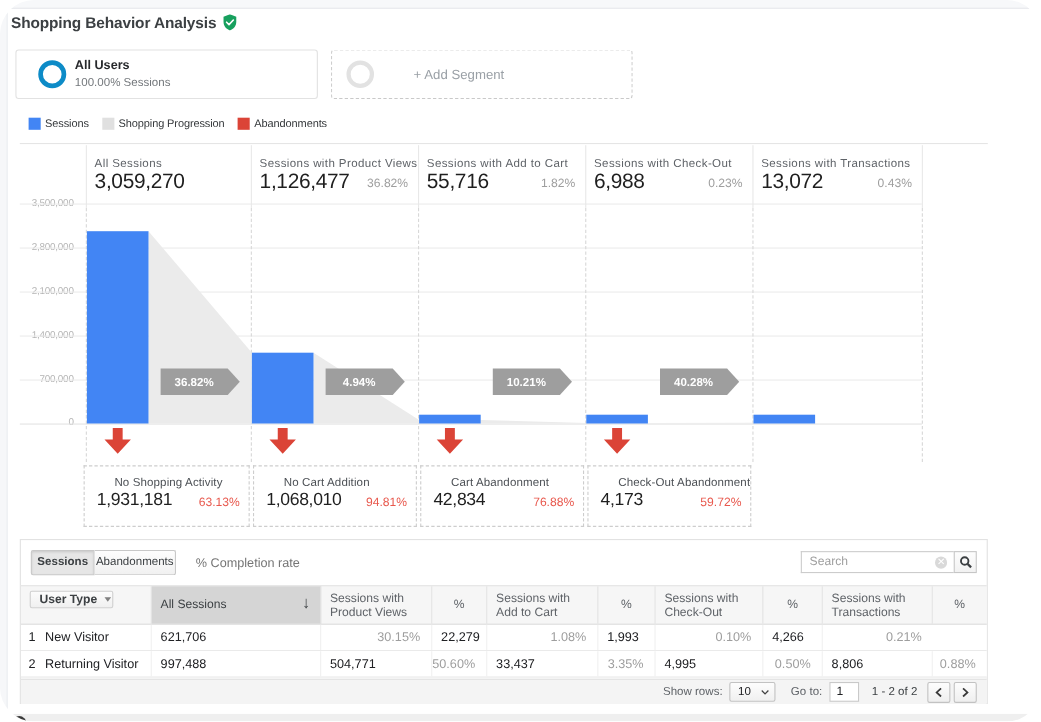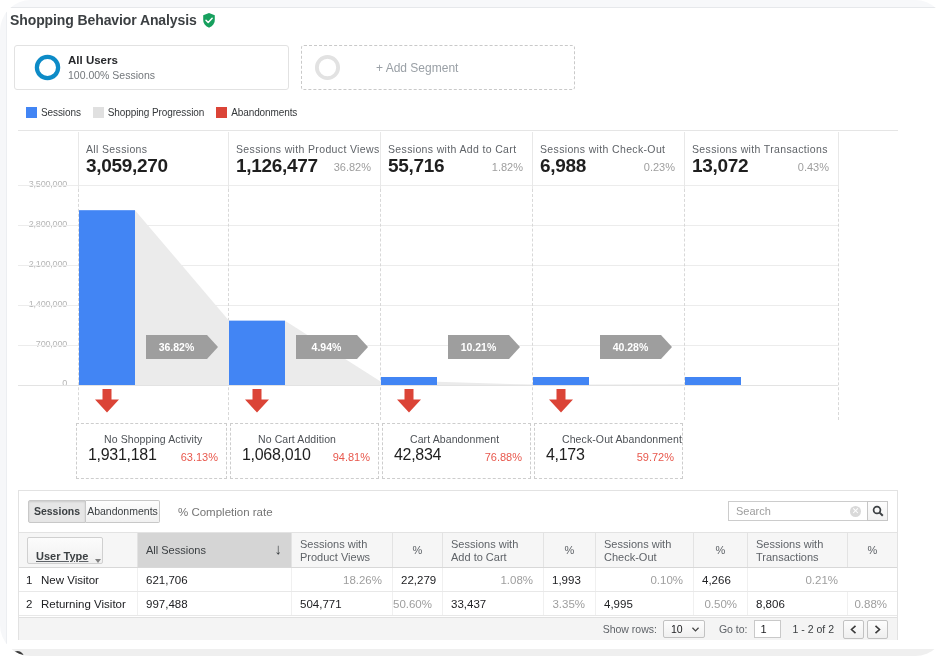--- a/index.html
+++ b/index.html
@@ -41,21 +41,21 @@
   
   #funnel { position:absolute; left:18px; top:130px; width:880px; height:348px;
     border-top:1px solid #e5e5e5; }
   .ytick { position:absolute; width:49px; text-align:right; font-size:9px; letter-spacing:-0.2px; color:#b5b5b5; line-height:10px; }
   .gridline { position:absolute; left:0; width:820px; height:1px; background:#ececec; }
   .gridline.base { background:#e3e3e3; }
   .colsep-solid { position:absolute; top:1px; width:1px; height:57px; background:#e8e8e8; }
   .colsep-dash { position:absolute; top:58px; width:0px; height:231px; border-left:1px dashed #d8d8d8; }
   .stage-card { position:absolute; top:1px; height:57px; }
   .stage-label { position:absolute; left:8px; top:11px; font-size:10.5px; letter-spacing:0.35px; color:#5f6368; white-space:nowrap; }
-  .stage-value { position:absolute; left:8px; top:23px; font-size:19px; color:#1f1f1f; letter-spacing:-0.3px;font-weight:bold; }
+  .stage-value { position:absolute; left:8px; top:23px; font-size:19px; color:#1f1f1f; letter-spacing:-0.3px; }
   .stage-pct { position:absolute; right:9px; top:29px; font-size:11px; color:#9e9e9e; }
   #funnel-svg { position:absolute; left:0; top:0; width:880px; height:348px; }
   .aband-box { position:absolute; top:292px; height:56px; border:1px dashed #cdcdcd; background:#fff; }
   .aband-label { position:absolute; left:11px; top:9px; font-size:10.5px; letter-spacing:0.1px; color:#4d5156; white-space:nowrap;padding-left:16px; }
   .aband-value { position:absolute; left:11px; top:22px; font-size:16px; letter-spacing:-0.3px; color:#1f1f1f; }
   .aband-pct { position:absolute; right:8px; top:27px; font-size:11px; color:#e8584d; }
 
   
   #table-card { position:absolute; left:18px; top:490px; width:880px; height:150px;
     border:1px solid #e2e2e2; background:#fff; }
@@ -78,22 +78,22 @@
 
   .grid-table { position:absolute; left:0; top:41px; width:878px; }
   .thead { display:grid; grid-template-columns:119px 154px 101px 50px 101px 52px 98px 54px 100px 49px;
     height:36px; background:#f6f6f6; border-top:1px solid #e3e3e3; border-bottom:1px solid #d8d8d8; }
   .th { position:relative; border-right:1px solid #e3e3e3; font-size:11px; color:#5f6368;
     padding:5px 6px 0 8px; line-height:13px; }
   .th:last-child { border-right:none; }
   .th.center { display:flex; align-items:center; justify-content:center; padding:0; }
   .th.sorted { background:#d5d5d5; color:#3c4043; display:flex; align-items:center; padding-top:0; }
   .sort-arrow { position:absolute; right:9px; top:9px; font-size:15px; color:#3c4043; }
-  .user-type-btn { position:absolute; left:8px; top:4px; width:76px; height:27px; white-space:nowrap; border:1px solid #d0d0d0;
-    border-radius:2px; background:linear-gradient(#fcfcfc,#f0f0f0); display:flex; align-items:flex-end; cursor:pointer;text-decoration:underline; }
+  .user-type-btn { position:absolute; left:8px; top:4px; width:76px; height:16px; white-space:nowrap; border:1px solid #d0d0d0;
+    border-radius:2px; background:linear-gradient(#fcfcfc,#f0f0f0); display:flex; align-items:center; cursor:pointer; }
   .user-type-btn .ut-label { margin-left:8px; font-size:11px; font-weight:bold; color:#3c4043; }
   .user-type-btn .caret { margin-left:7px; width:0; height:0; border-left:3.5px solid transparent;
     border-right:3.5px solid transparent; border-top:4px solid #808080; }
   .trow { display:grid; grid-template-columns:119px 154px 101px 50px 101px 52px 98px 54px 100px 49px;
     height:24px; border-bottom:1px solid #e8e8e8; background:#fff; }
   .td { border-right:1px solid #f0f0f0; font-size:11.5px; color:#202124; display:flex; align-items:center;
     padding-left:8px; white-space:nowrap; overflow:hidden; }
   .td:last-child { border-right:none; }
   .td.pct { color:#9e9e9e; justify-content:flex-end; padding-left:0; padding-right:10px; }
   .td.namecell { padding-left:7px; }
@@ -306,21 +306,21 @@
             <span>%</span>
           </div>
         </div>
       <div id="tbody">
           <div class="trow">
             <div class="td namecell">
               <span class="row-index">1</span>
               <span>New Visitor</span>
             </div>
             <div class="td">621,706</div>
-            <div class="td pct">18.26%</div>
+            <div class="td pct">30.15%</div>
             <div class="td">22,279</div>
             <div class="td pct">1.08%</div>
             <div class="td">1,993</div>
             <div class="td pct">0.10%</div>
             <div class="td">4,266</div>
             <div class="td pct">0.21%</div>
           </div>
           <div class="trow">
             <div class="td namecell">
               <span class="row-index">2</span>

